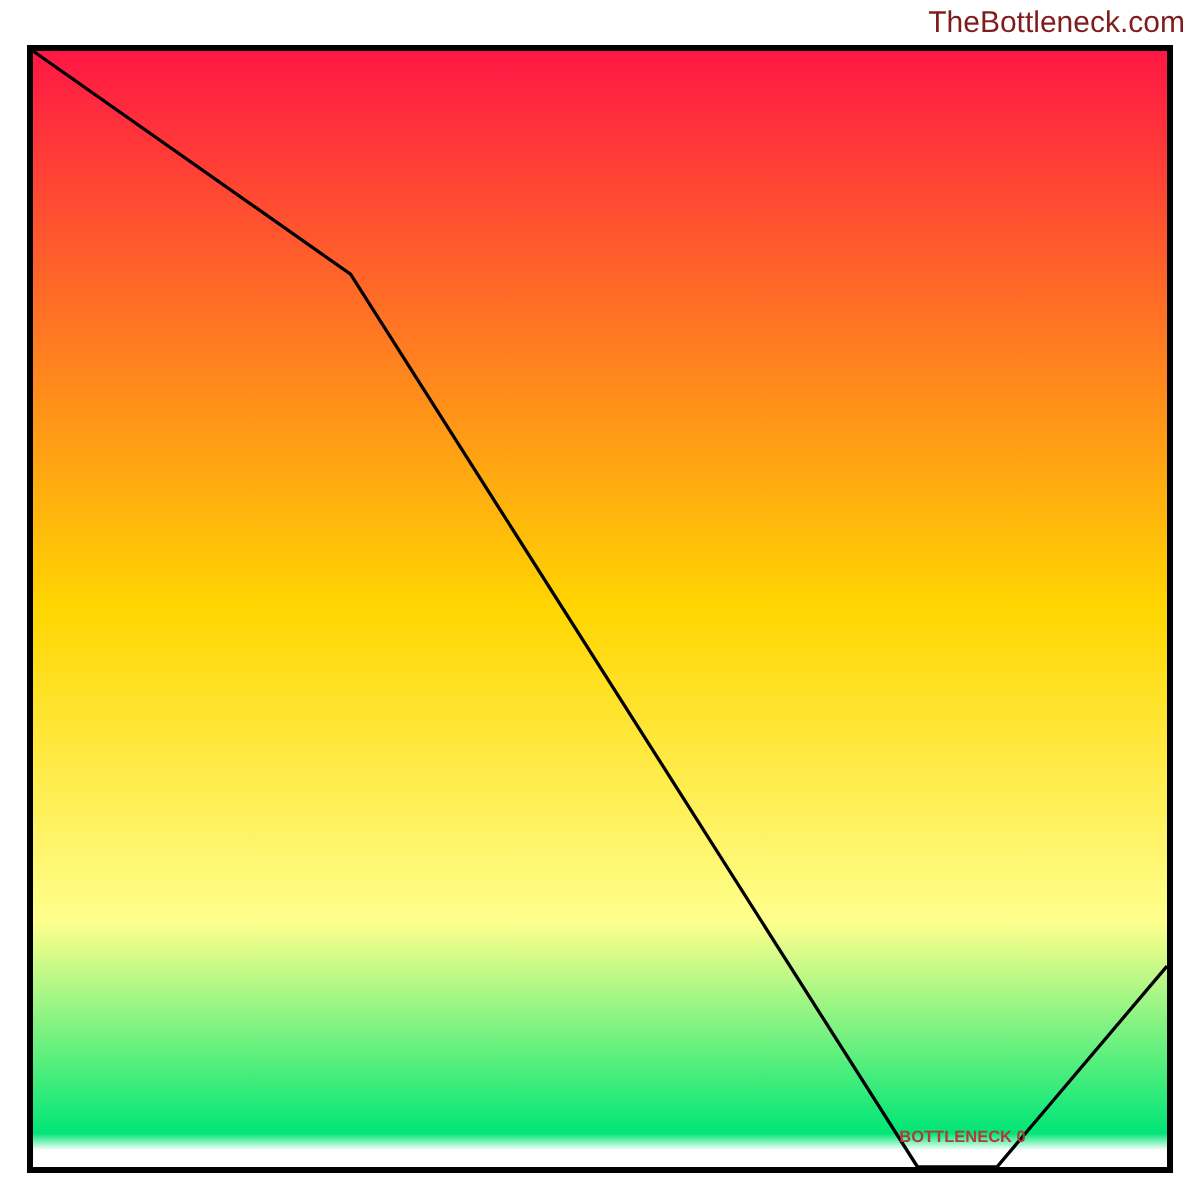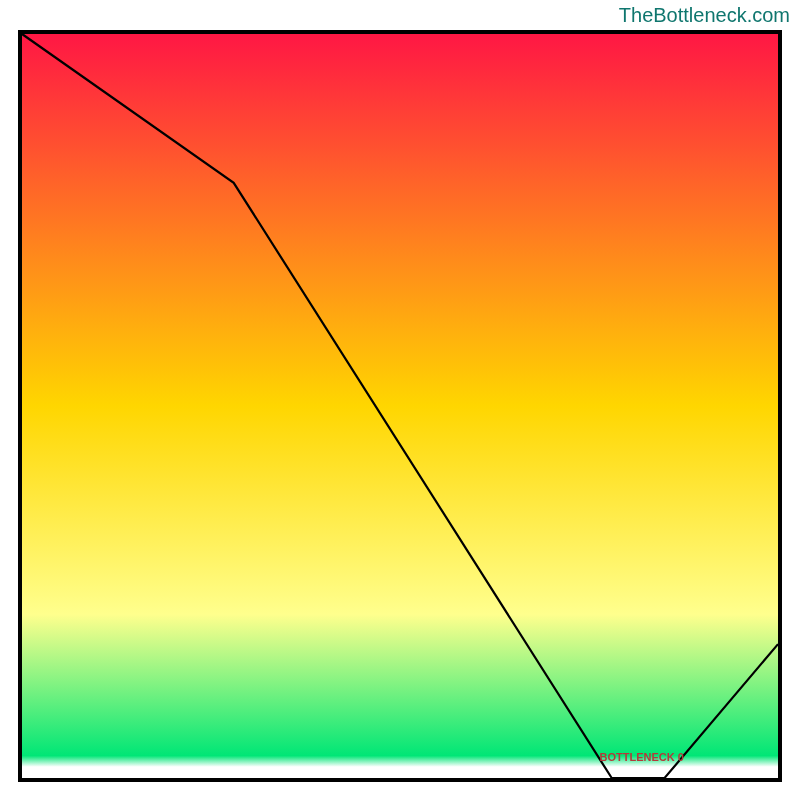--- a/index.html
+++ b/index.html
@@ -13,21 +13,21 @@
   .container {
     position: relative;
     width: 800px;
     height: 800px;
   }
   .attribution {
     position: absolute;
     top: 4px;
     right: 10px;
     font-size: 20px;
-    color: #0f766e;
+    color: #7f1d1d;
     font-weight: 500;
   }
   .plot-wrap {
     position: absolute;
     left: 18px;
     top: 30px;
     width: 764px;
     height: 752px;
   }
 </style>

